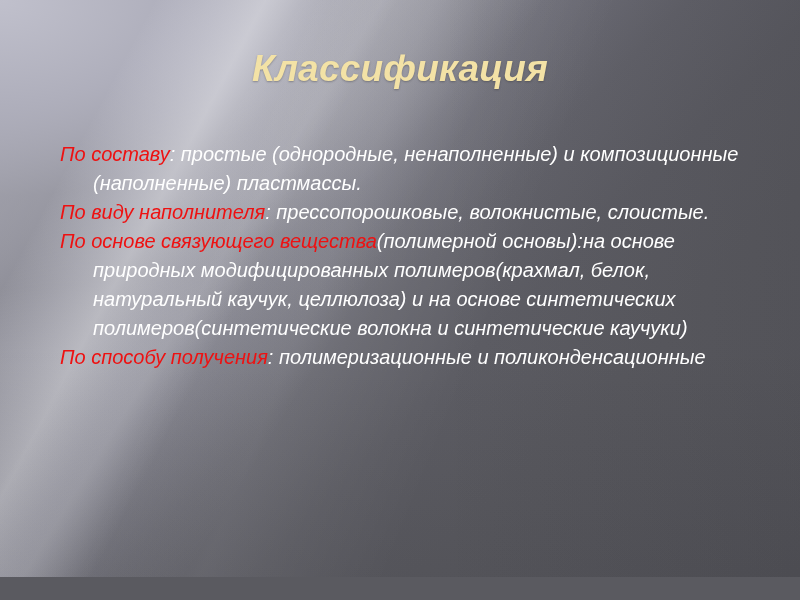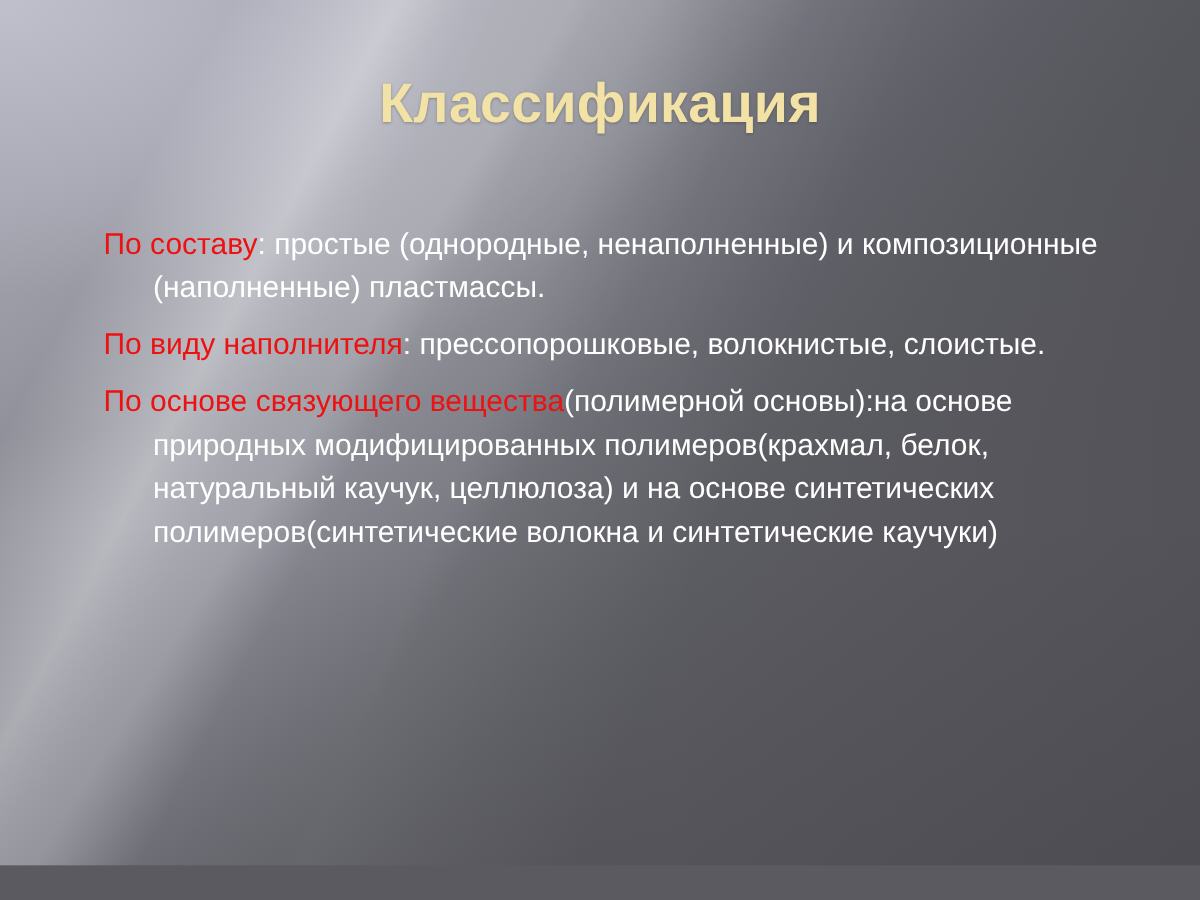--- a/index.html
+++ b/index.html
@@ -13,20 +13,21 @@
     font-family: "Liberation Sans", sans-serif;
     background: #5a5a60;
   }
 
   #slide {
     position: relative;
     width: 800px;
     height: 577px;
     overflow: hidden;
     background: #5b5b61;
+    font-style: italic;
   }
 
   
   .bg-layer {
     position: absolute;
     inset: 0;
     pointer-events: none;
   }
   .bg-base {
     background:
@@ -105,21 +106,21 @@
     left: 60px;
     top: 140px;
     width: 700px;
     font-size: 20px;
     line-height: 29px;
     color: #ffffff;
   }
   .para {
     padding-left: 33px;
     text-indent: -33px;
-    margin: 9px;
+    margin: 0;
     white-space: normal;
   }
   .lead {
     color: #ee1111;
     font-weight: normal;
   }
   .rest {
     color: #ffffff;
   }
 </style>
@@ -145,17 +146,20 @@
     </p>
 
     <p class="para">
       <span class="lead">По виду наполнителя</span><span class="rest">: прессопорошковые, волокнистые, слоистые.</span>
     </p>
 
     <p class="para">
       <span class="lead">По основе связующего вещества</span><span class="rest">(полимерной основы):на основе природных модифицированных полимеров(крахмал, белок, натуральный каучук, целлюлоза) и на основе синтетических полимеров(синтетические волокна и синтетические каучуки)</span>
     </p>
 
+    <p class="para">
+      <span class="lead">По способу получения</span><span class="rest">: полимеризационные и поликонденсационные</span>
+    </p>
 
 
 
   </div>
 </div>
 
 </body></html>

